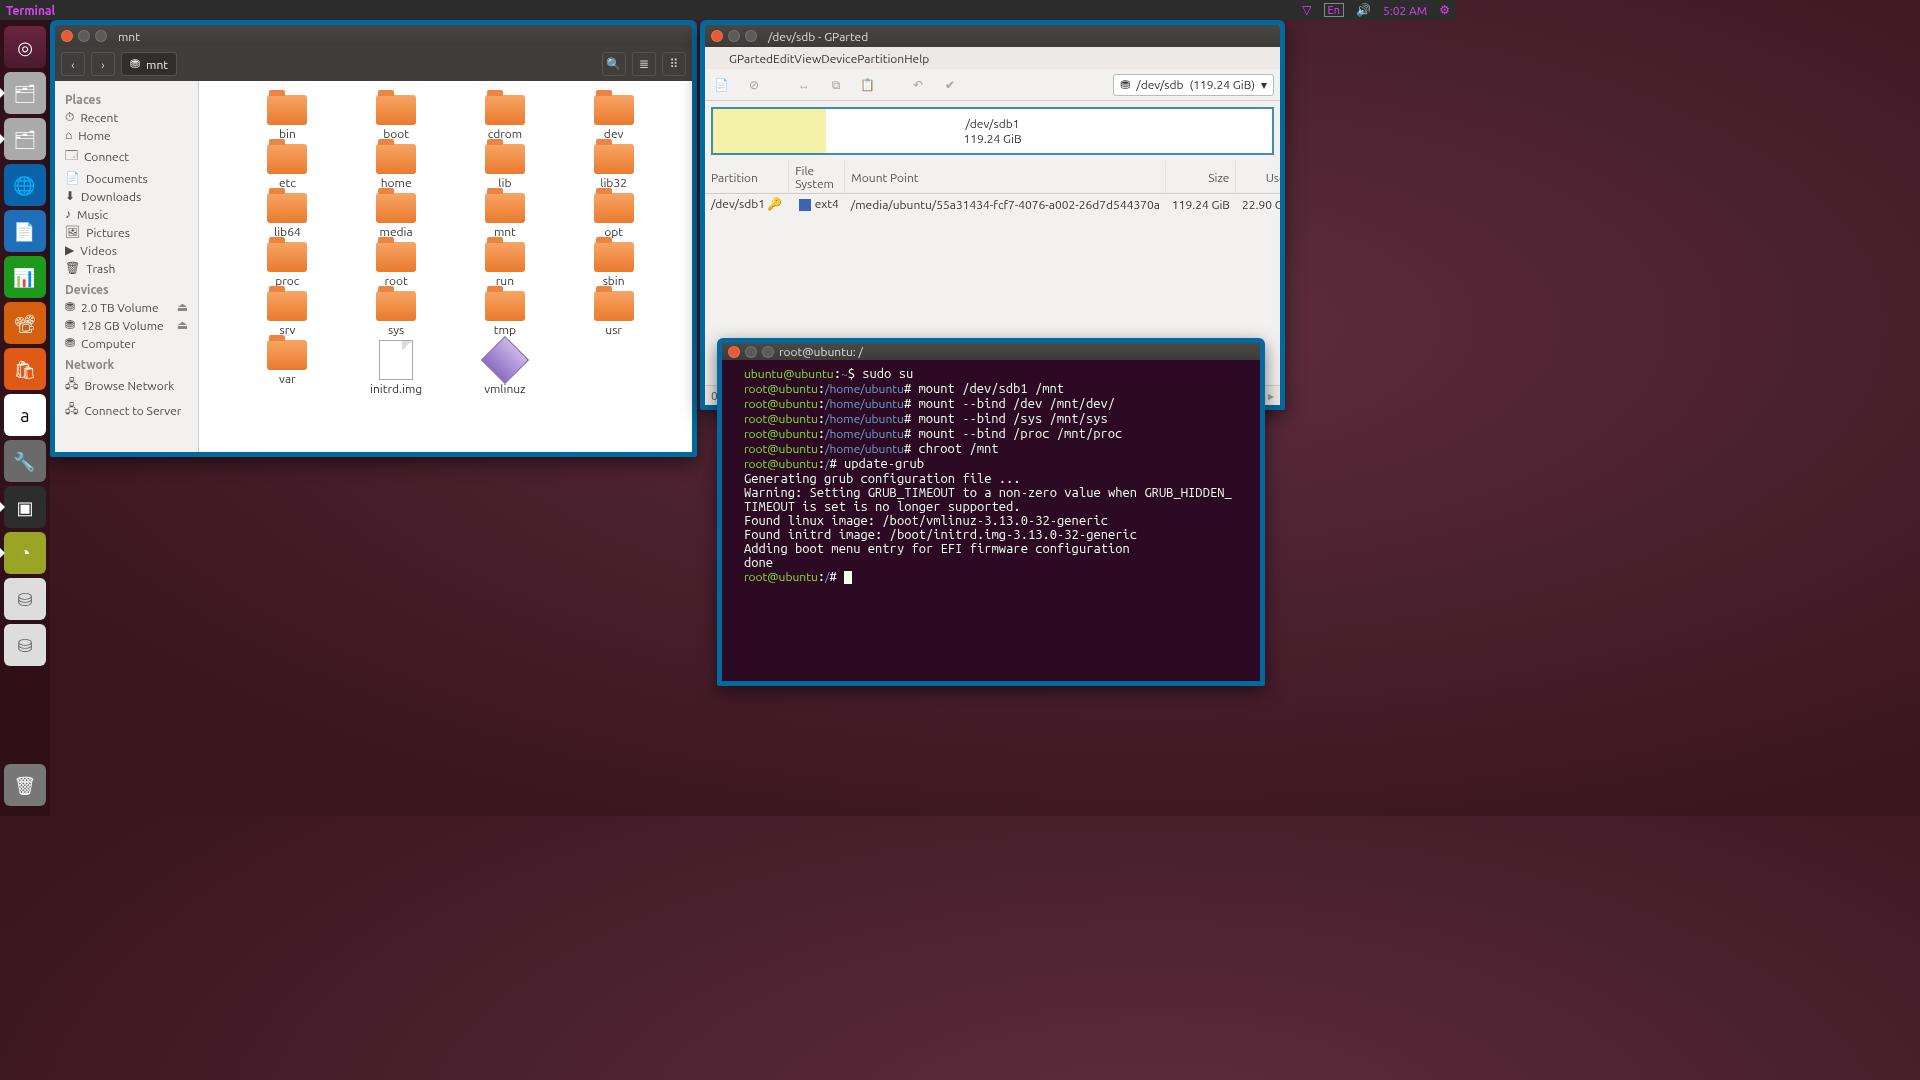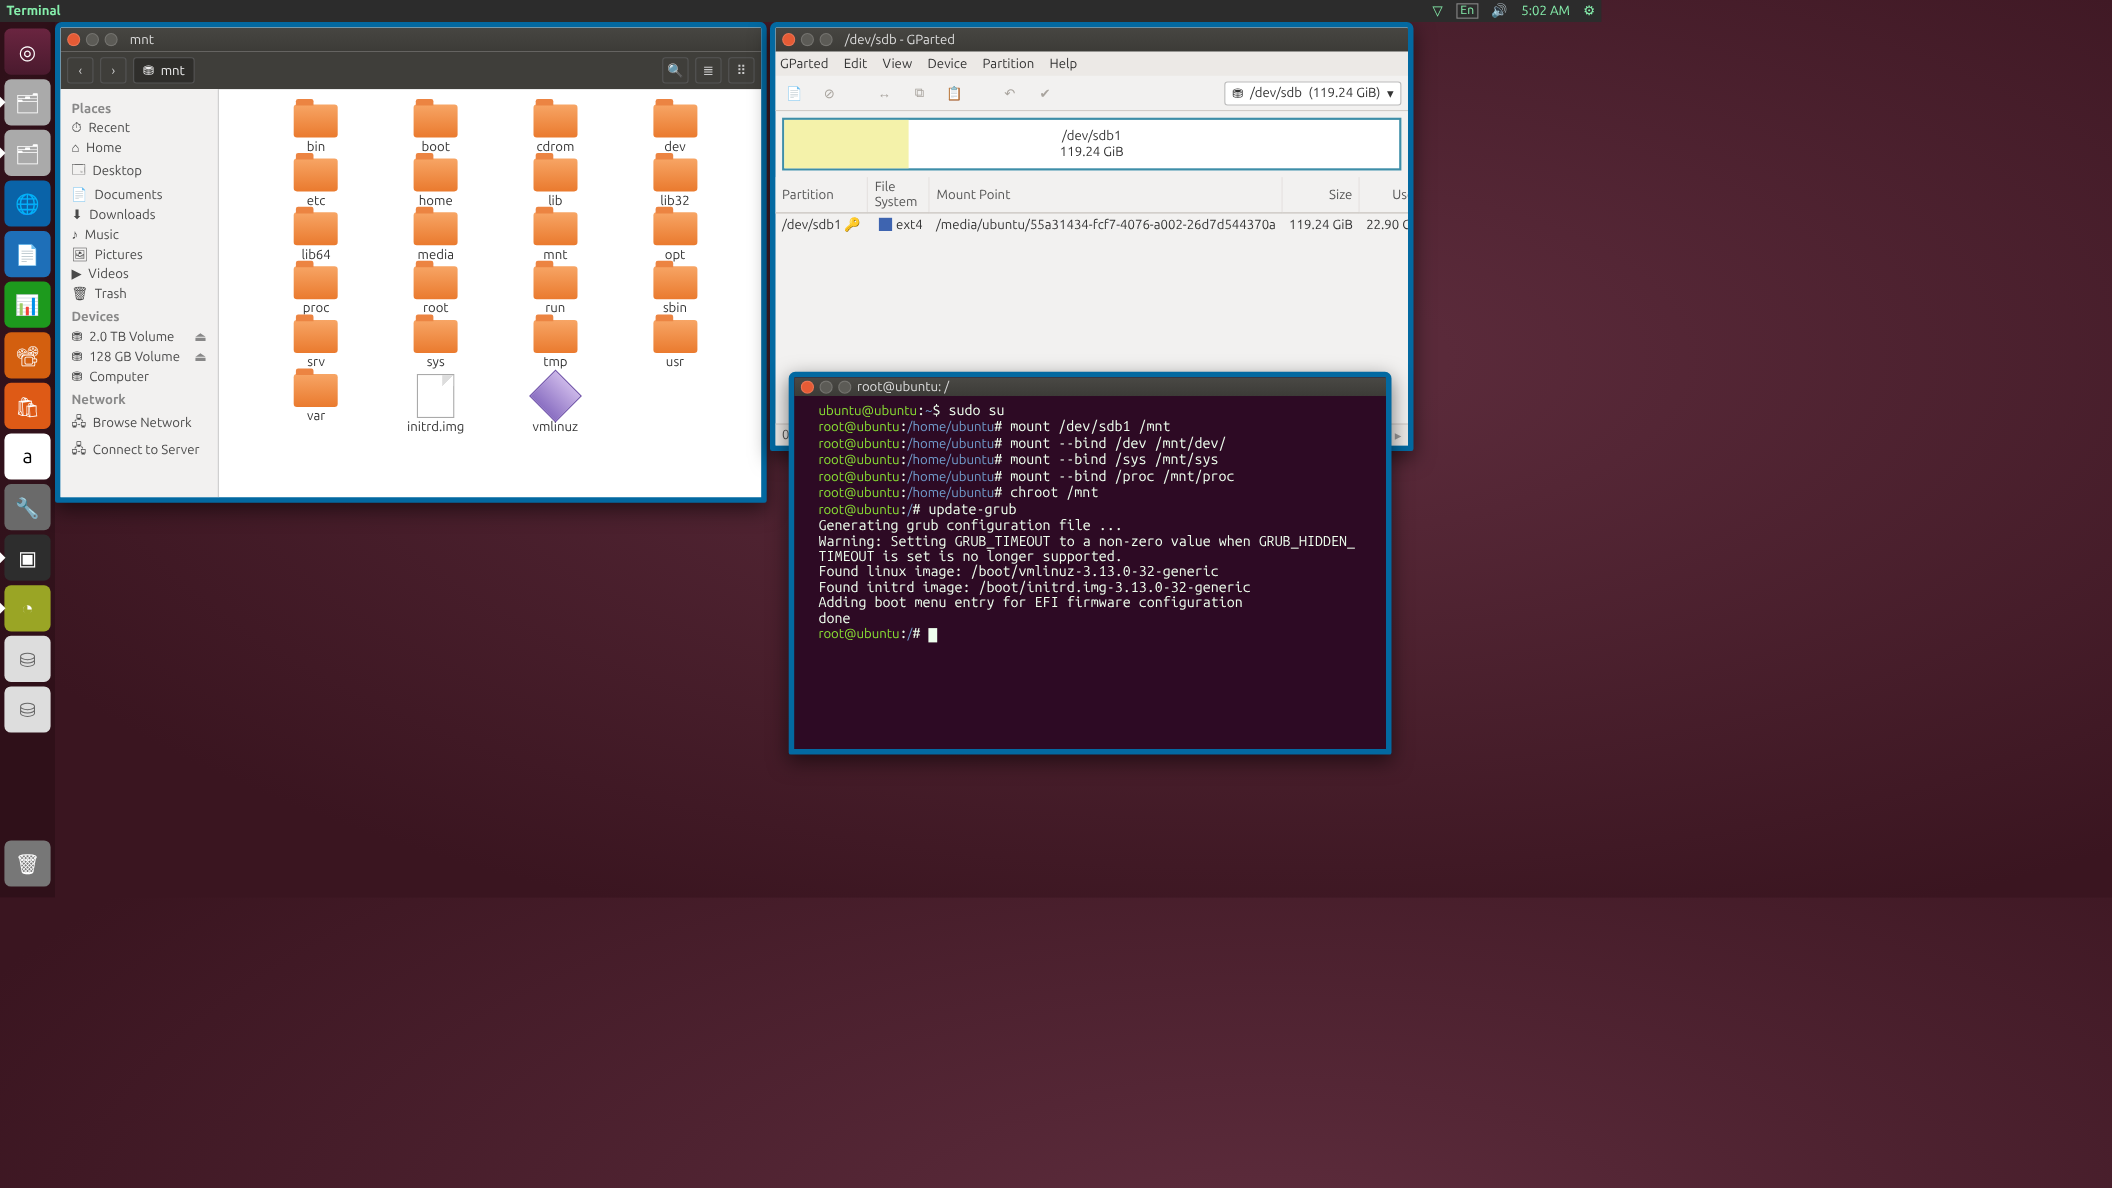--- a/index.html
+++ b/index.html
@@ -1,18 +1,18 @@
 <!DOCTYPE html>
 <html><head>
 <meta charset="utf-8">
 <style>
 * { margin:0; padding:0; box-sizing:border-box; font-family:"Ubuntu",Arial,sans-serif; font-size:12px; }
 body { width:1456px; height:816px; background:radial-gradient(ellipse at 60% 40%,#5a2a3a 10%,#3a1520 80%); overflow:hidden; position:relative; }
 
-.panel { position:absolute; top:0; left:0; right:0; height:20px; background:#2c2c2c; color:#86efac; display:flex; align-items:center; padding:0 6px; z-index:100; font-size:13px;}
+.panel { position:absolute; top:0; left:0; right:0; height:20px; background:#2c2c2c; color:#d946ef; display:flex; align-items:center; padding:0 6px; z-index:100; font-size:13px;}
 .panel .app-name{font-weight:bold;}
 .panel .spacer{flex:1;}
 .panel .indic{margin-left:12px; display:inline-flex; align-items:center;}
 
 .launcher{position:absolute;left:0;top:20px;bottom:0;width:50px;background:rgba(30,10,15,.35);display:flex;flex-direction:column;align-items:center;padding-top:4px;z-index:90;}
 .launcher .licon{width:42px;height:42px;margin:2px 0;border-radius:6px;background:#555;display:flex;align-items:center;justify-content:center;color:#fff;font-size:18px;position:relative;}
 .launcher .licon.active::before{content:"";position:absolute;left:-4px;top:16px;width:0;height:0;border-top:5px solid transparent;border-bottom:5px solid transparent;border-left:5px solid #fff;}
 .launcher .dash{background:linear-gradient(#6a2540,#4a1a2e);}
 .launcher .files{background:#aaa;} .launcher .firefox{background:#0a63a8;} .launcher .writer{background:#1e6fb8;}
 .launcher .calc{background:#1d9a1d;} .launcher .impress{background:#d35f0f;} .launcher .swcenter{background:#de5a16;}
@@ -38,21 +38,21 @@
 .sideitem .eject{margin-left:auto;color:#888;}
 .icons{flex:1;display:grid;grid-template-columns:repeat(4,1fr);align-content:start;padding:14px 24px 8px 34px;row-gap:4px;text-align:center;color:#333;}
 .icons .item{display:flex;flex-direction:column;align-items:center;font-size:12px;gap:2px;}
 .folder{width:40px;height:30px;position:relative;background:linear-gradient(#f7a565,#ea7a2e);border-radius:3px;}
 .folder::before{content:"";position:absolute;top:-5px;left:2px;width:16px;height:6px;background:#ec8442;border-radius:2px 2px 0 0;}
 .fileic{width:34px;height:40px;background:#fff;border:1px solid #aaa;position:relative;}
 .fileic::before{content:"";position:absolute;right:0;top:0;width:10px;height:10px;background:linear-gradient(135deg,#ddd 50%,#fff 50%);}
 .diamond{width:34px;height:34px;transform:rotate(45deg);background:linear-gradient(#cbb6e8,#8a6fc2);border:1px solid #6e50a8;}
 
 .gpwin{left:700px;top:20px;width:585px;height:390px;background:#f2f1f0;}
-.menubar{height:22px;background:#ece9e6;display:flex;align-items:center;gap:14px;padding:0 4px;color:#333;}
+.menubar{height:22px;background:#ece9e6;display:flex;align-items:center;padding:0 24px;color:#333;}
 .menubar span{cursor:default;}
 .gptoolbar{height:32px;background:#f2f1f0;display:flex;align-items:center;padding:0 6px;gap:10px;border-bottom:1px solid #d0ccc8;}
 .tbtn{width:22px;height:22px;display:flex;align-items:center;justify-content:center;color:#a9a49e;}
 .gptoolbar .spacer{flex:1;}
 .devsel{display:flex;align-items:center;border:1px solid #bbb;border-radius:3px;background:#fff;height:22px;padding:0 6px;gap:6px;color:#333;}
 .partgraph{margin:6px;border:2px solid #3e8ea8;height:48px;background:#fff;position:relative;display:flex;align-items:center;}
 .usedblock{width:113px;height:100%;background:#f4f2aa;border-right:0;}
 .graphlabel{position:absolute;left:0;right:0;text-align:center;color:#333;font-size:12px;line-height:1.25;}
 .gptable{width:100%;border-collapse:collapse;font-size:12px;color:#333;}
 .gptable th{background:#f2f1f0;text-align:left;font-weight:normal;color:#555;padding:3px 6px;border-bottom:1px solid #d0ccc8;border-right:1px solid #e5e2df;}
@@ -126,21 +126,21 @@
           <div class="sideitem">
             <span>⏱</span>
             <span>Recent</span>
           </div>
           <div class="sideitem">
             <span>⌂</span>
             <span>Home</span>
           </div>
           <div class="sideitem">
             <span>🗔</span>
-            <span>Desktop</span>
+            <span>Connect</span>
           </div>
           <div class="sideitem">
             <span>📄</span>
             <span>Documents</span>
           </div>
           <div class="sideitem">
             <span>⬇</span>
             <span>Downloads</span>
           </div>
           <div class="sideitem">

